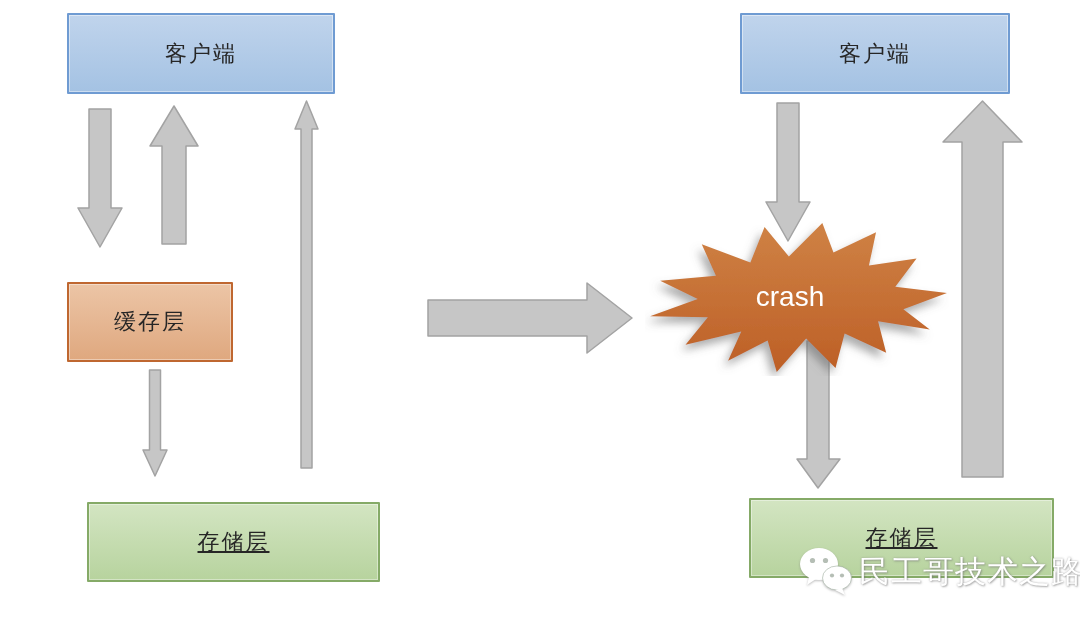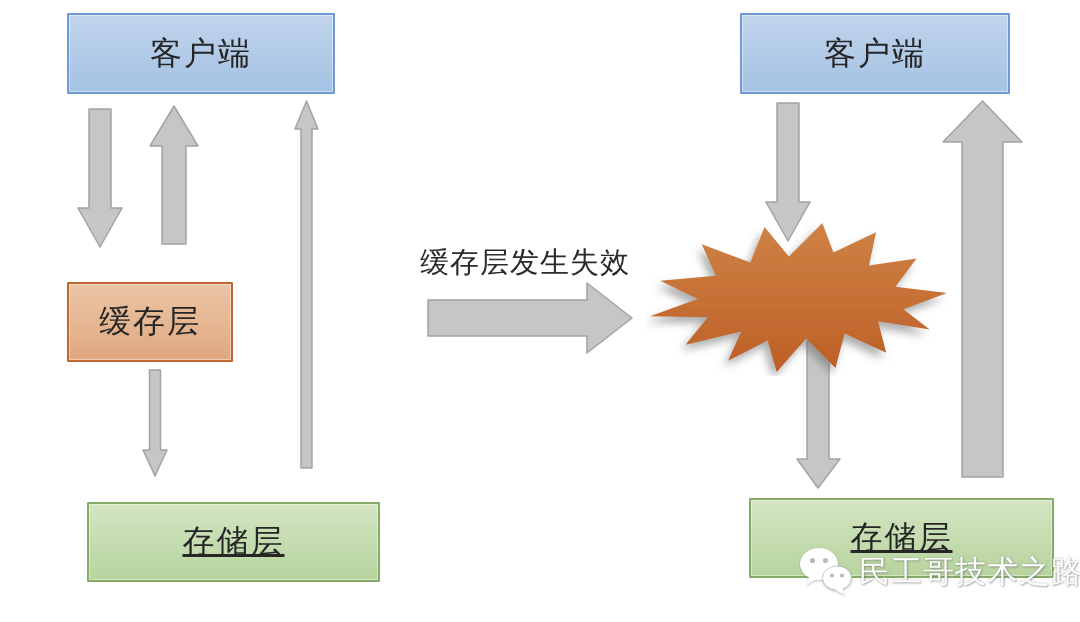--- a/index.html
+++ b/index.html
@@ -2,21 +2,21 @@
 <html><head>
 <meta charset="utf-8">
 <style>
   html,body{margin:0;padding:0;background:#ffffff;}
   #canvas{
     position:relative;width:1080px;height:622px;background:#ffffff;overflow:hidden;
     font-family:"Liberation Sans","DejaVu Sans",sans-serif;color:#262626;
   }
   .box{
     position:absolute;display:flex;align-items:center;justify-content:center;
-    font-size:32px;letter-spacing:2px;color:#262626;
+    font-size:22px;letter-spacing:2px;color:#262626;
     box-sizing:border-box;border-radius:1px;
   }
   .box-client{
     background:linear-gradient(#c0d4ec,#a4c2e3);
     border:2px solid #6f9bd2;
     box-shadow:inset 0 0 0 1px rgba(255,255,255,.45);
   }
   .box-cache{
     background:linear-gradient(#ecc5a6,#dfa87f);
     border:2px solid #bf6730;
@@ -74,21 +74,20 @@
   </div>
 
   <svg class="arrow" style="left:142px;top:369px;" width="26" height="109" viewBox="0 0 26 109">
     <polygon points="7.5,1 18.5,1 18.5,81 25,81 13,107 1,81 7.5,81"></polygon>
   </svg>
 
   <div class="box box-storage" style="left:87px;top:502px;width:293px;height:80px;">
     <span>存储层</span>
   </div>
 
-  <div id="transition-label">缓存层发生失效</div>
 
   <svg class="arrow" style="left:427px;top:282px;" width="207" height="72" viewBox="0 0 207 72">
     <polygon points="1,18 160,18 160,1 205,36 160,71 160,54 1,54"></polygon>
   </svg>
 
   <div class="box box-client" style="left:740px;top:13px;width:270px;height:81px;">
     <span>客户端</span>
   </div>
 
   <svg class="arrow" style="left:765px;top:102px;" width="46" height="141" viewBox="0 0 46 141">
@@ -108,20 +107,21 @@
       <linearGradient id="starGrad" x1="0" y1="0" x2="0" y2="1">
         <stop offset="0" stop-color="#cf8245"></stop>
         <stop offset="1" stop-color="#bd5f26"></stop>
       </linearGradient>
       <filter id="starShadow" x="-15%" y="-15%" width="130%" height="135%">
         <feDropShadow dx="-4" dy="6" stdDeviation="4" flood-color="#6b6b6b" flood-opacity="0.55"></feDropShadow>
       </filter>
     </defs>
     <polygon filter="url(#starShadow)" fill="url(#starGrad)" points="5,95 52,78 15,60 70,55 56,24 104,42 118,7 142,36 160,18 175,3 186,32 228,12 221,45 268,38 247,66 298,72 255,88 281,108 230,100 238,131 197,112 188,146 159,117 130,150 121,119 82,139 95,110 40,123 62,96"></polygon>
   </svg>
+  <div id="crash-label">crash</div>
 
   <div class="box box-storage" style="left:749px;top:498px;width:305px;height:80px;">
     <span>存储层</span>
   </div>
 
   <div id="watermark">
     <svg id="wechat-icon" width="54" height="50" viewBox="0 0 54 50">
       <ellipse cx="20" cy="17" rx="19" ry="16" fill="#ffffff"></ellipse>
       <path d="M10,30 L8,38 L17,32 Z" fill="#ffffff"></path>
       <circle cx="13.5" cy="13.5" r="2.6" fill="rgba(90,110,90,0.45)"></circle>

